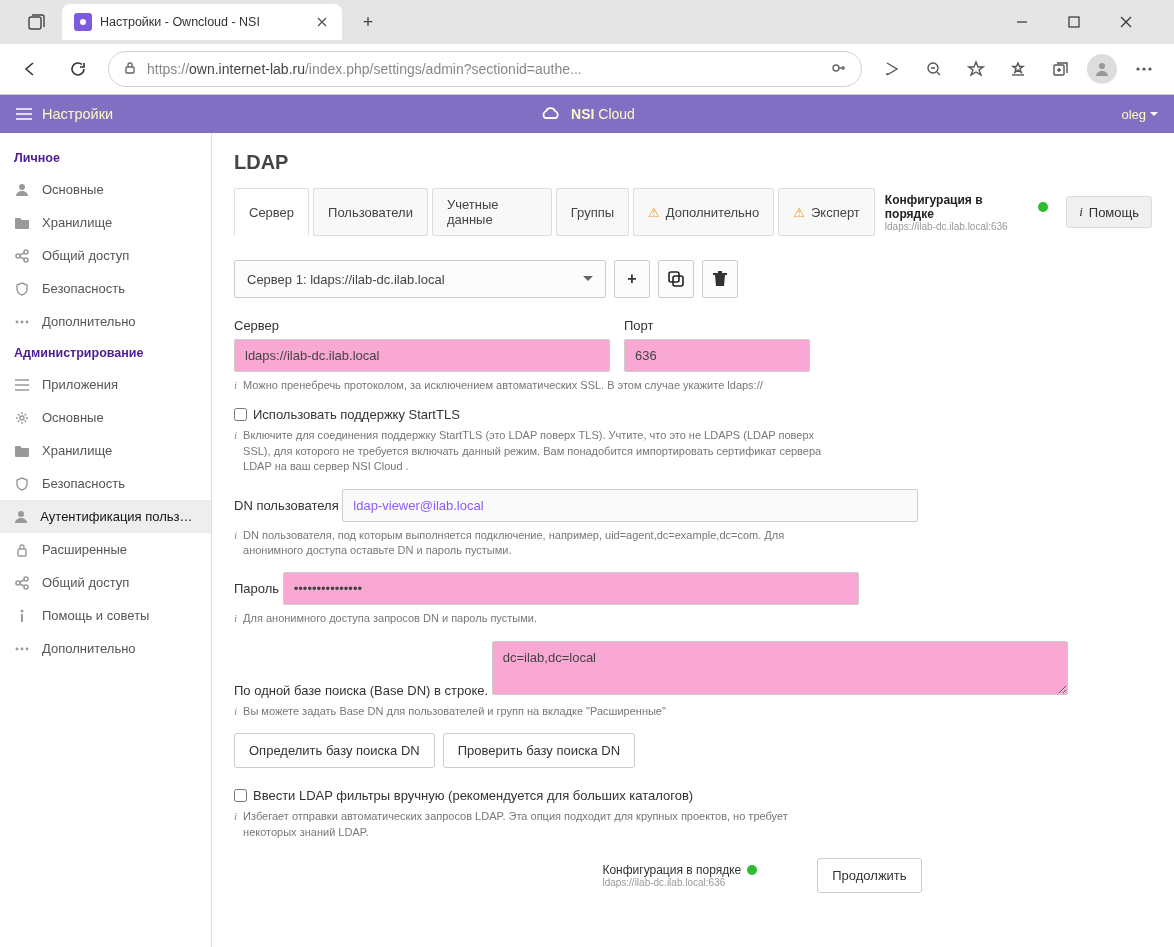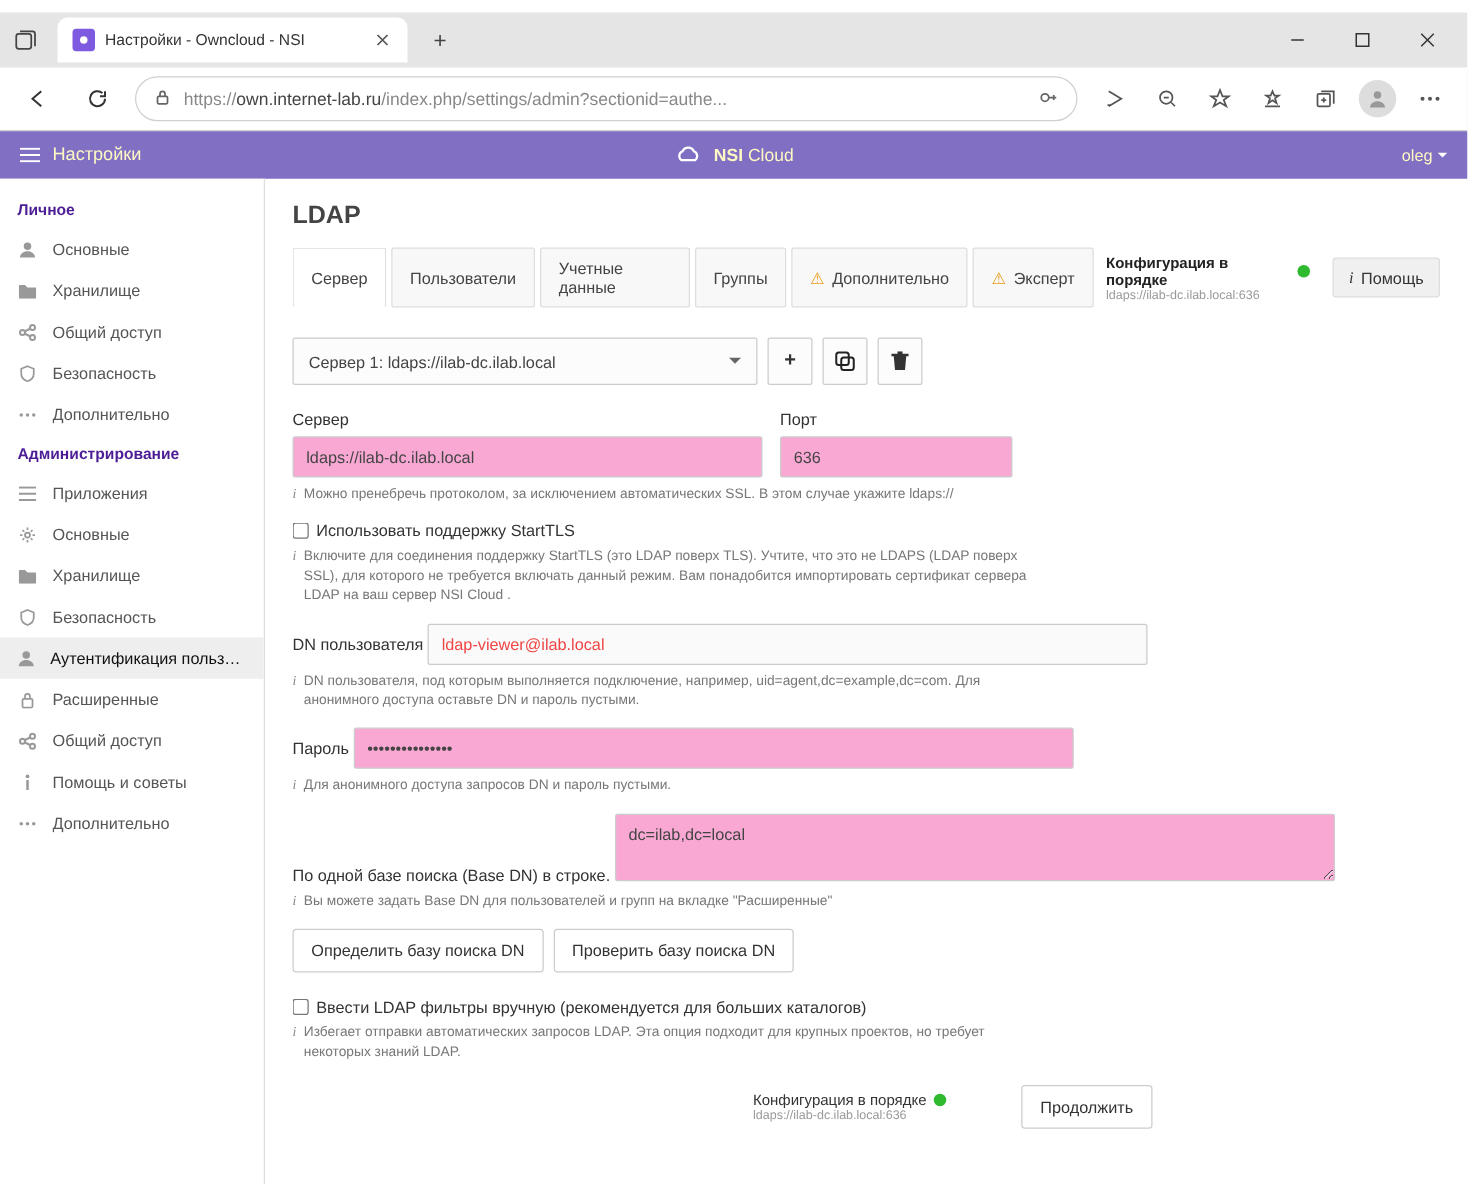--- a/index.html
+++ b/index.html
@@ -1,18 +1,18 @@
 <!DOCTYPE html>
 <html><head>
 <meta charset="utf-8">
 <style>
 * { box-sizing: border-box; margin: 0; padding: 0; }
 body { font-family: "Segoe UI",-apple-system, sans-serif; font-size: 13px; color: #222; background: #fff; overflow: hidden; }
 .browser-chrome { background: #e5e5e5; border-bottom: 1px solid #ccc; }
-.tab-bar { display: flex; align-items: center; height: 44px; padding: 0 4px; gap: 2px; margin-top: 10px; }
+.tab-bar { display: flex; align-items: center; height: 44px; padding: 0 20px; gap: 2px; }
 .tab-square { width: 32px; height: 32px; display: flex; align-items: center; justify-content: center; border-radius: 6px; }
 .tab-active { background: #fff; display: flex; align-items: center; height: 36px; padding: 0 12px; border-radius: 8px 8px 0 0; gap: 8px; min-width: 280px; margin-left: 8px; }
 .tab-favicon { width: 18px; height: 18px; background: #7e5ae0; border-radius: 3px; display: flex; align-items: center; justify-content: center; }
 .tab-favicon svg { width: 12px; height: 12px; }
 .tab-title { flex: 1; font-size: 12.5px; color: #333; white-space: nowrap; overflow: hidden; }
 .tab-close { width: 16px; height: 16px; display: flex; align-items: center; justify-content: center; color: #555; }
 .new-tab { width: 32px; height: 32px; display: flex; align-items: center; justify-content: center; font-size: 18px; color: #444; margin-left: 8px; }
 .addr-bar { display: flex; align-items: center; height: 50px; padding: 0 12px; gap: 12px; background: #fff; }
 .nav-btn { width: 36px; height: 36px; display: flex; align-items: center; justify-content: center; color: #333; border-radius: 6px; }
 .url-box { flex: 1; display: flex; align-items: center; height: 36px; border: 1px solid #d0d0d0; border-radius: 18px; padding: 0 14px; gap: 10px; font-size: 14px; color: #444; background: #fff; }
@@ -55,21 +55,21 @@
 .help-btn .i { font-style: italic; font-family: serif; }
 
 .server-row { display: flex; gap: 8px; margin-bottom: 20px; }
 .select { border: 1px solid #ccc; background: #fcfcfc; padding: 9px 12px; font-size: 13px; color: #444; width: 372px; display: flex; align-items: center; justify-content: space-between; border-radius: 2px; }
 .icon-btn { width: 36px; height: 38px; border: 1px solid #ccc; background: #fcfcfc; display: flex; align-items: center; justify-content: center; font-size: 16px; color: #333; border-radius: 2px; }
 
 .form-row { display: flex; gap: 14px; margin-bottom: 6px; }
 .form-col { display: flex; flex-direction: column; }
 .lbl2 { font-size: 13px; color: #333; margin-bottom: 6px; }
 .input { border: 1px solid #ccc; padding: 8px 10px; font-size: 13px; color: #444; background: #f9a8d4; border-radius: 2px; font-family: inherit; }
-.input.readonly { background: #fafafa; color: #ef4444; }
+.input.readonly { background: #fafafa; color: #8b5cf6; }
 .w376 { width: 376px; }
 .w186 { width: 186px; }
 .w576 { width: 576px; }
 .hint { font-size: 11px; color: #777; margin: 6px 0 14px; display: flex; gap: 6px; line-height: 1.4; max-width: 590px; }
 .hint .i { font-style: italic; font-family: serif; color: #888; flex-shrink: 0; }
 .chk-row { display: flex; align-items: center; gap: 6px; font-size: 13px; color: #333; margin-bottom: 4px; }
 textarea.input { resize: both; height: 54px; }
 .btn { border: 1px solid #ccc; background: #fff; padding: 9px 14px; font-size: 13px; color: #333; border-radius: 3px; cursor: pointer; }
 .btn-row { display: flex; gap: 8px; margin-bottom: 20px; }
 .footer-row { display: flex; align-items: center; gap: 60px; margin-top: 18px; justify-content: center; max-width: 576px; margin-left: 240px; }

